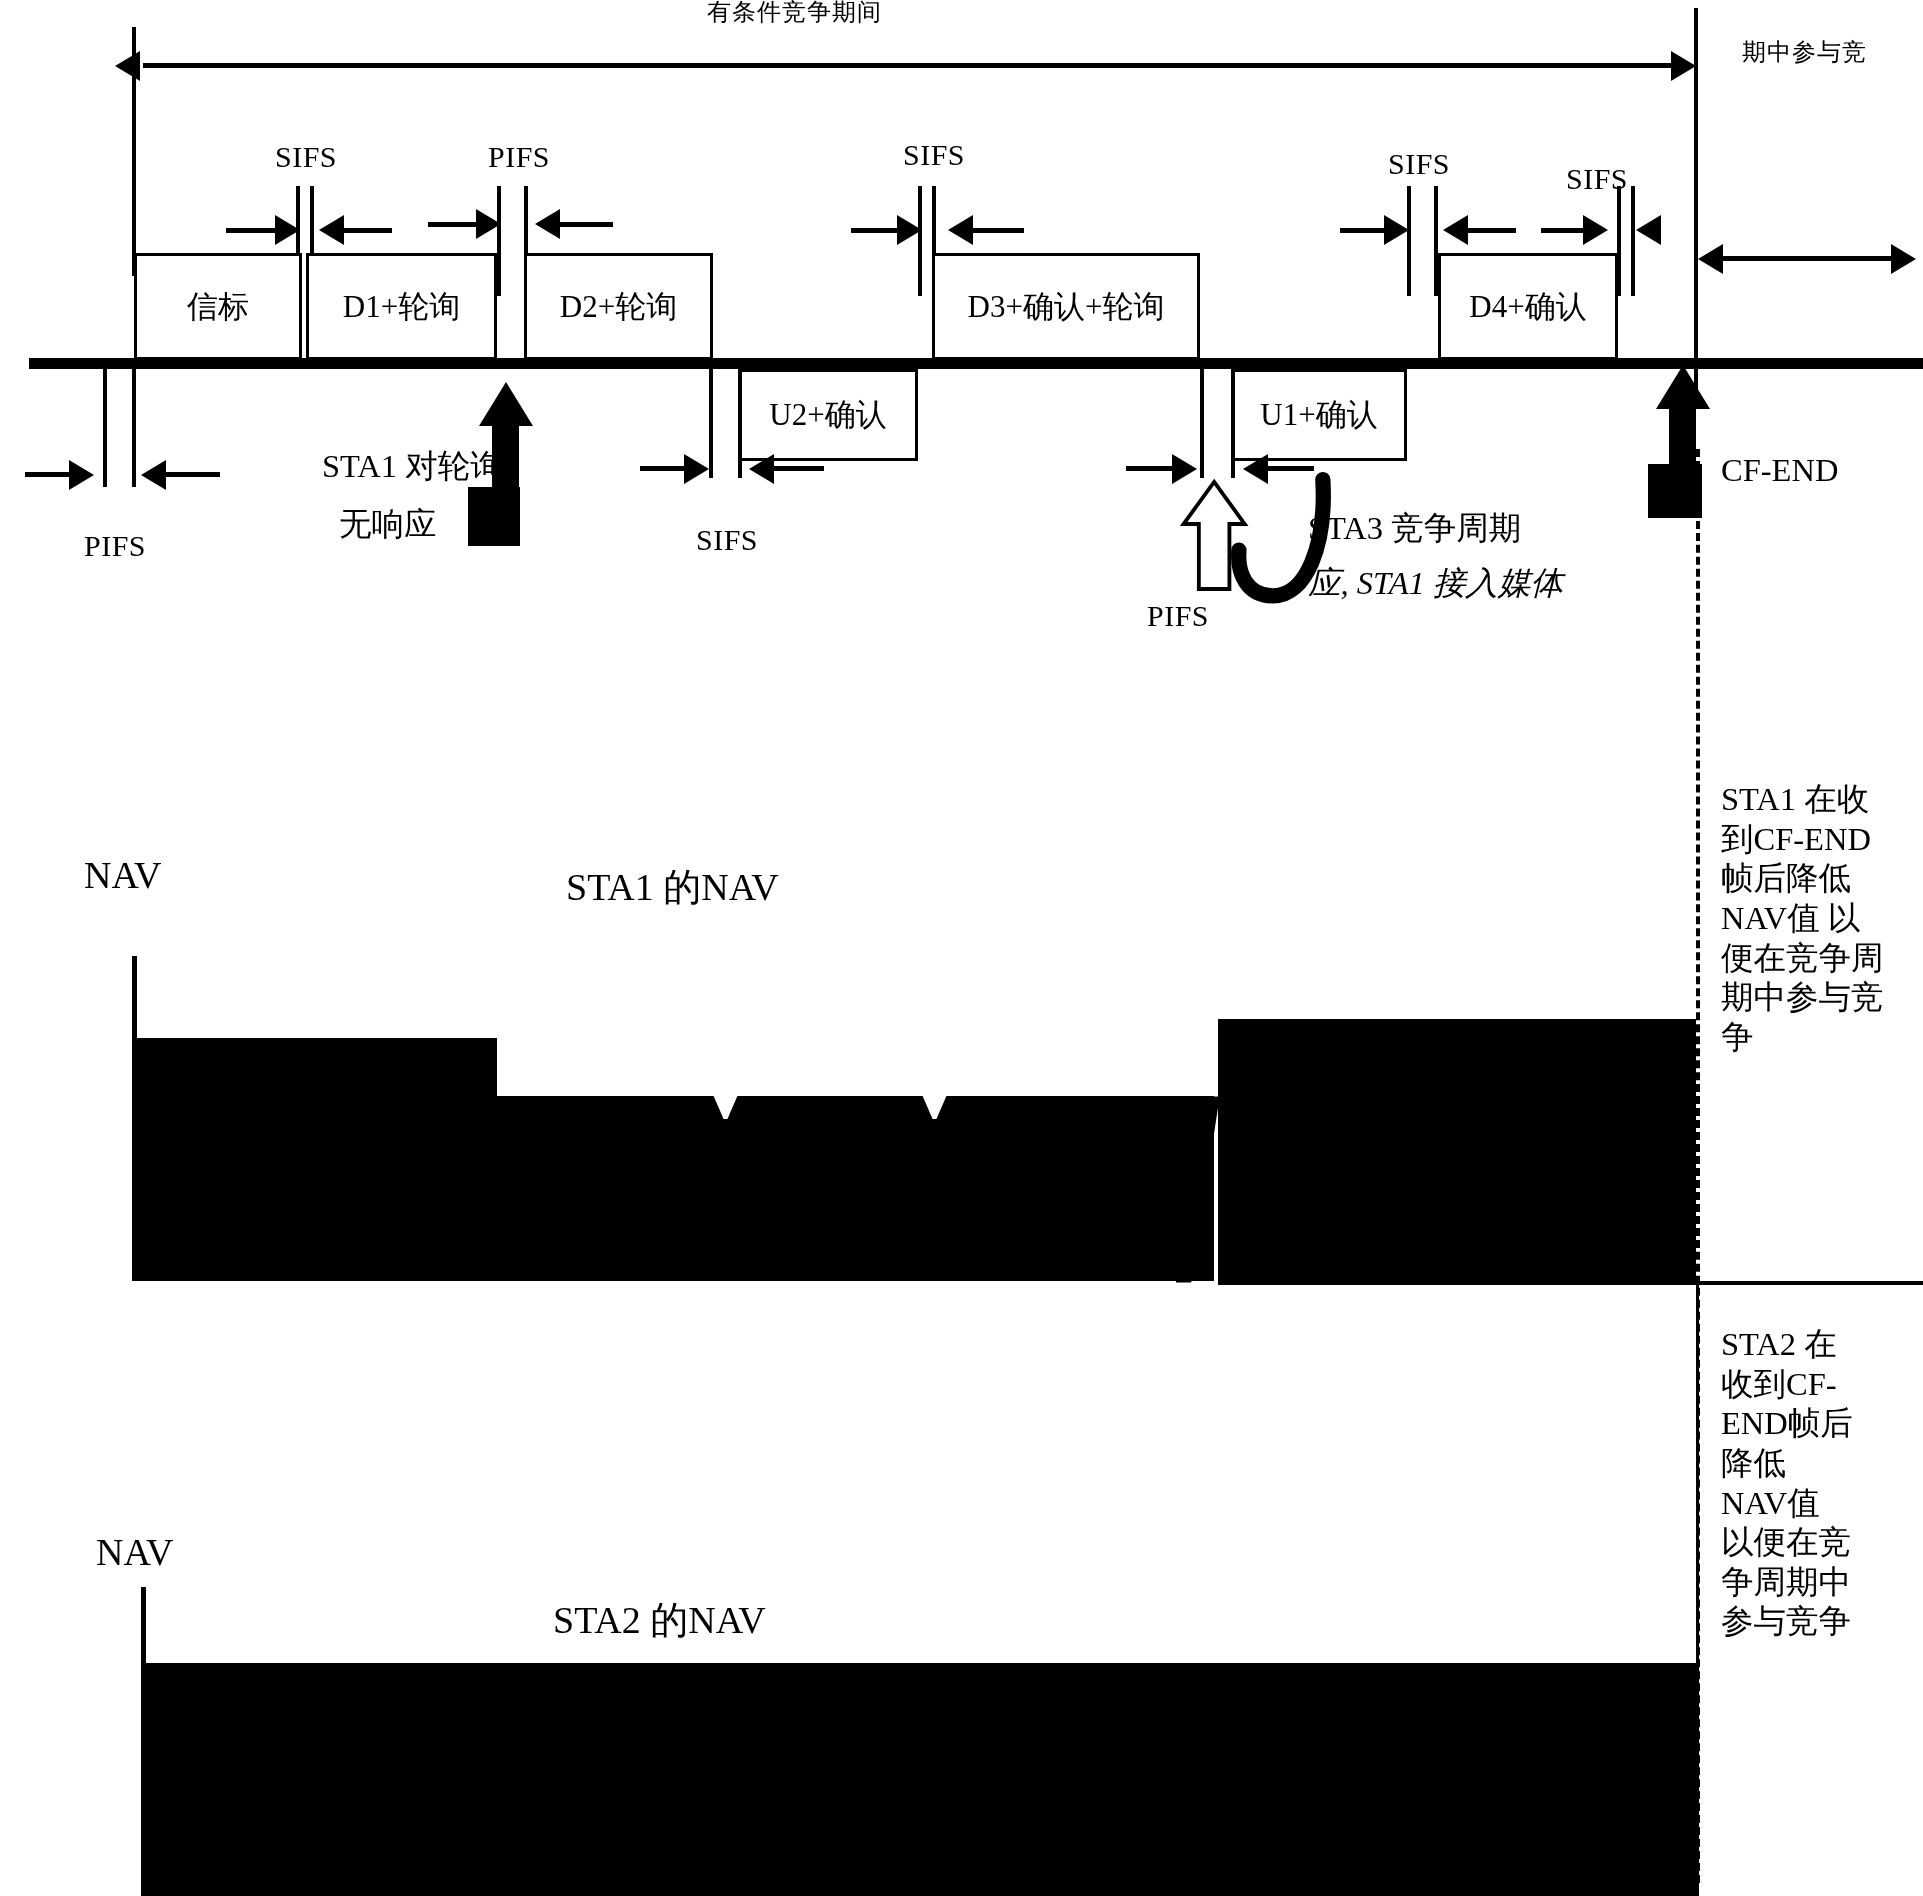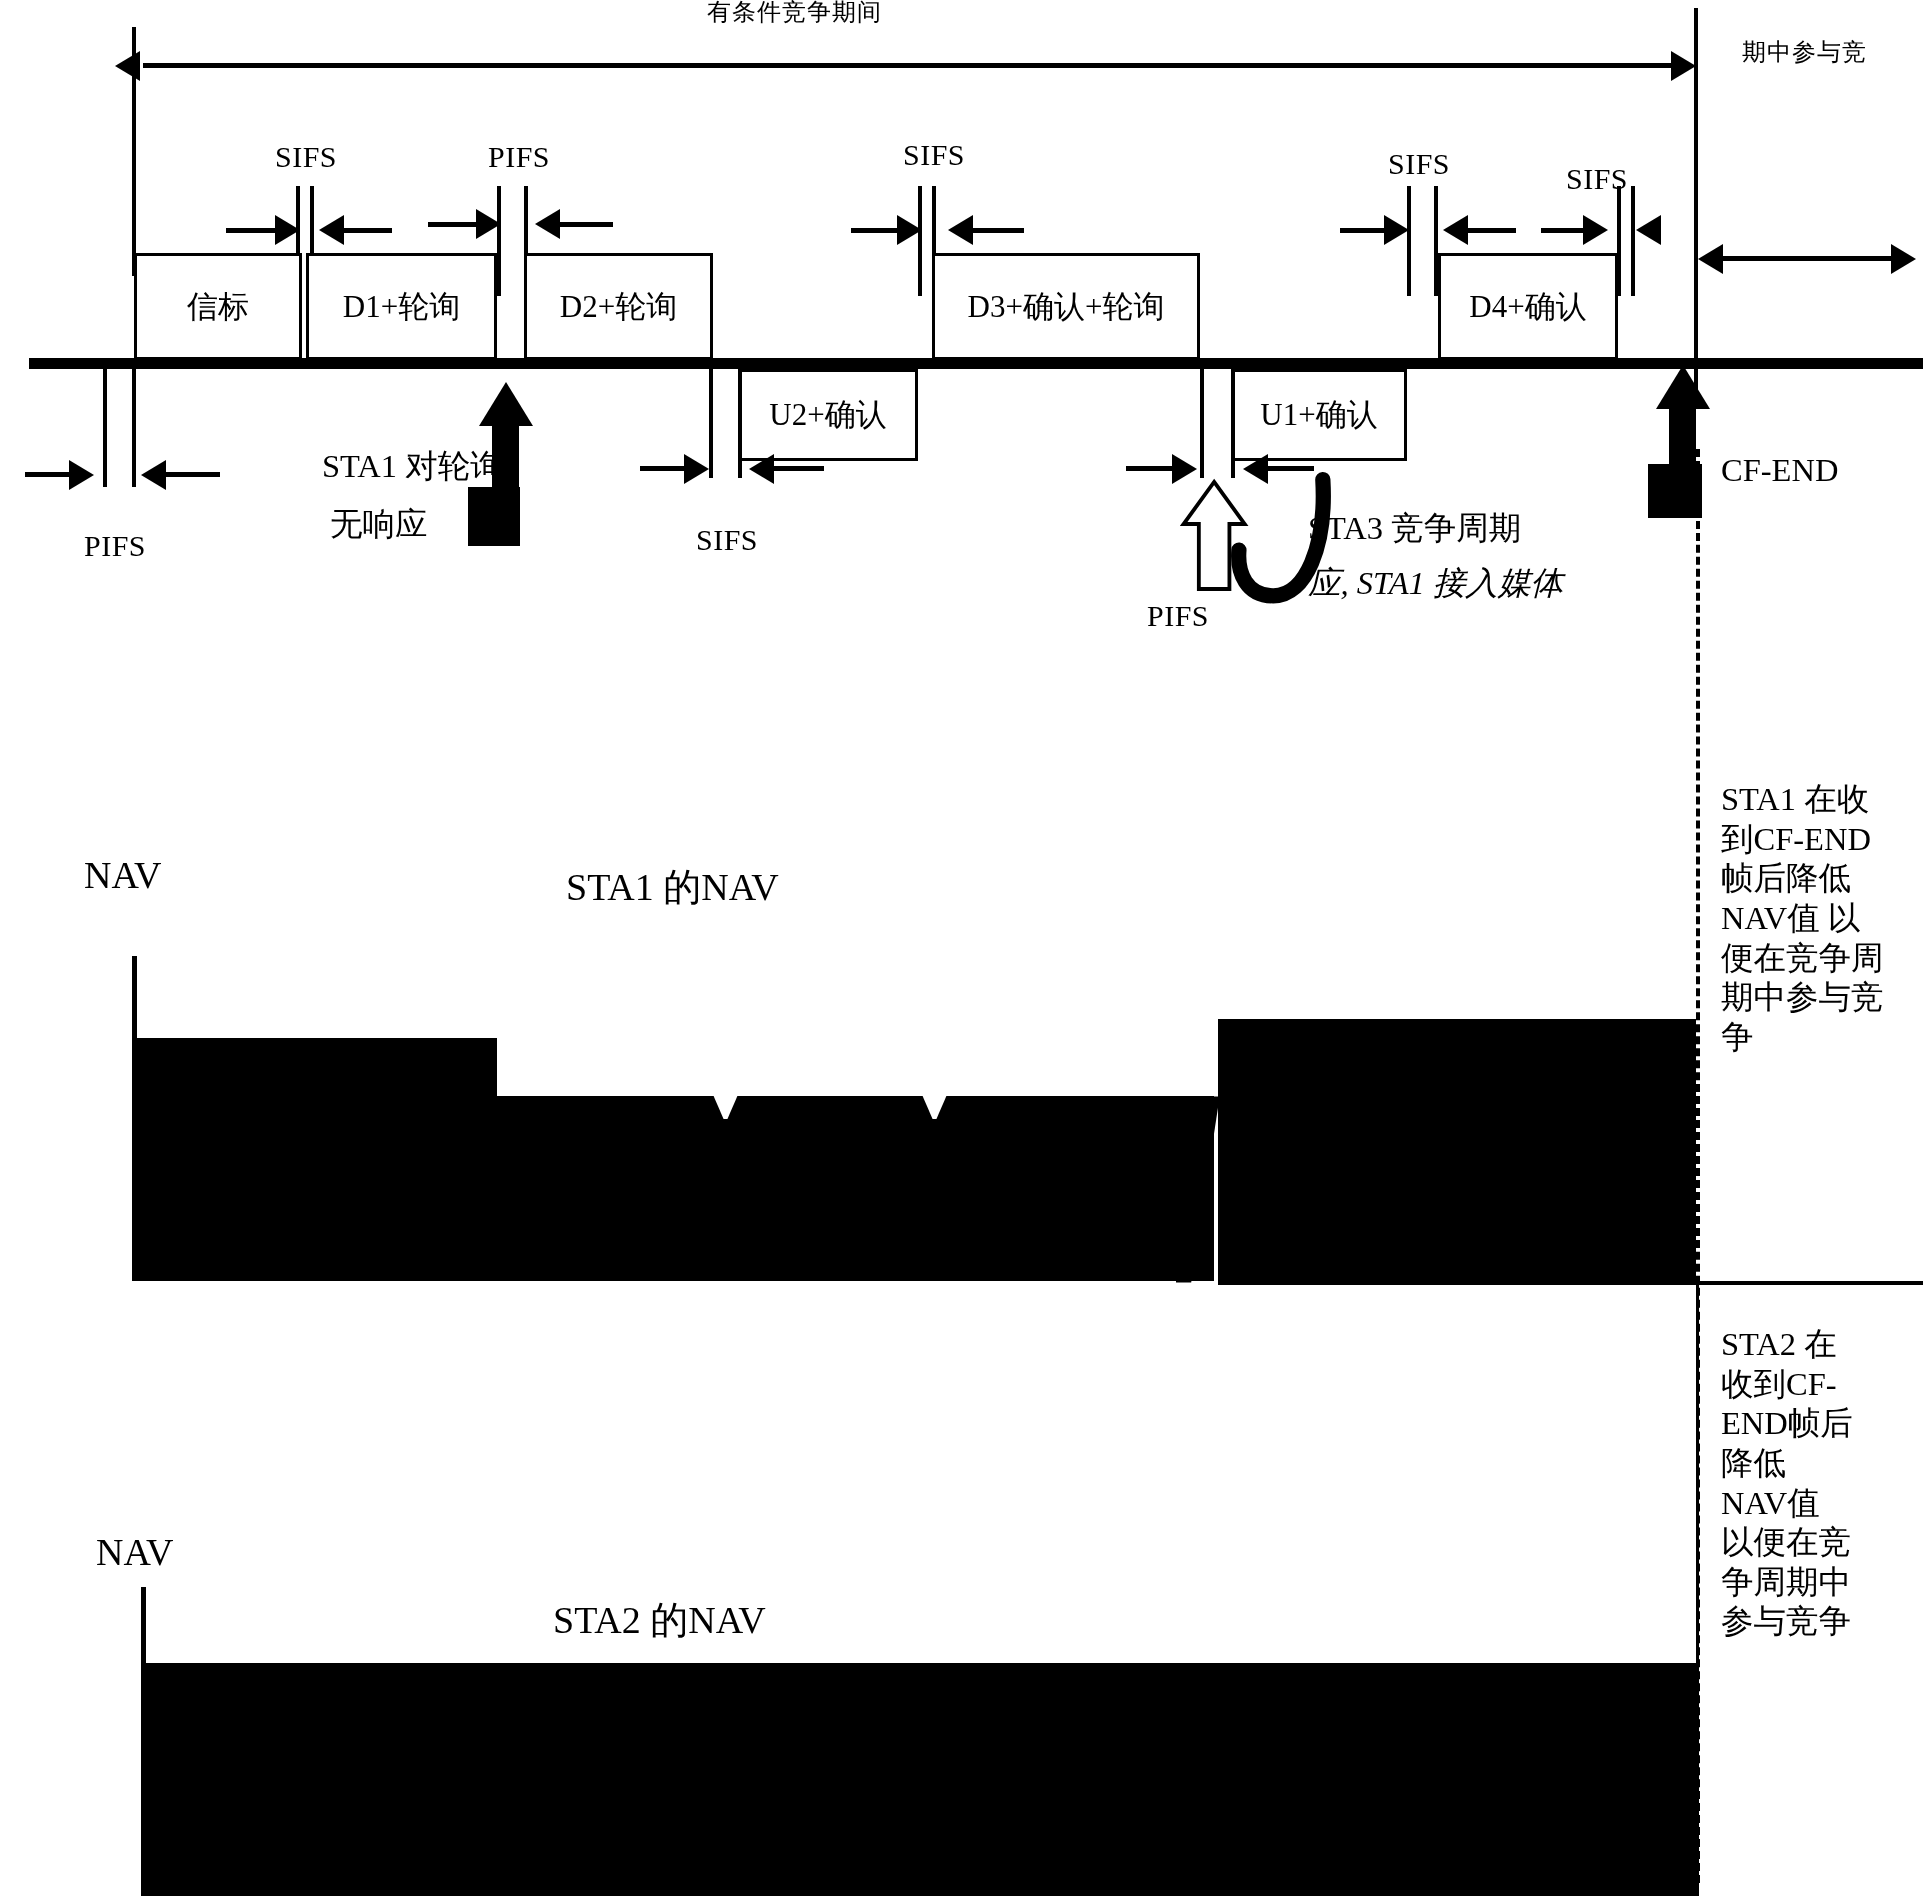--- a/index.html
+++ b/index.html
@@ -147,21 +147,21 @@
 
 <svg style="position:absolute;left:1174px;top:478px;width:86px;height:115px;" viewBox="0 0 90 120" width="86" height="115">
   <polygon points="42,4 74,48 58,48 58,116 26,116 26,48 10,48" fill="#fff" stroke="#000" stroke-width="4"></polygon>
 </svg>
 
 <svg style="position:absolute;left:1231px;top:470px;width:115px;height:143px;" viewBox="0 0 120 150" width="115" height="143">
   <path d="M 96 10 C 100 80 78 132 44 132 C 16 132 6 108 8 84" fill="none" stroke="#000" stroke-width="16" stroke-linecap="round"></path>
 </svg>
 
 <div class="lbl note" style="left:306px;top:447px;margin-left:16px;">STA1 对轮询</div>
-<div class="lbl note" style="left:330px;top:505px;font-family:Liberation Serif, serif;">无响应</div>
+<div class="lbl note" style="left:339px;top:505px;font-family:Liberation Serif, serif;">无响应</div>
 <div class="upArrow" style="left:468px;top:382px;width:75px;height:164px;">
   <div class="head" style="left:10.5px;top:0px;"></div>
   <div class="stem" style="left:24px;top:42px;width:27px;height:63px;"></div>
   <div class="stem" style="left:0px;top:105px;width:52px;height:59px;"></div>
 </div>
 
 <div class="lbl note" style="left:1308px;top:509px;">STA3 竞争周期</div>
 <div class="lbl note" style="left:1308px;top:564px;font-style:italic;">应, STA1 接入媒体</div>
 
 <div class="upArrow" style="left:1648px;top:365px;width:75px;height:153px;">

